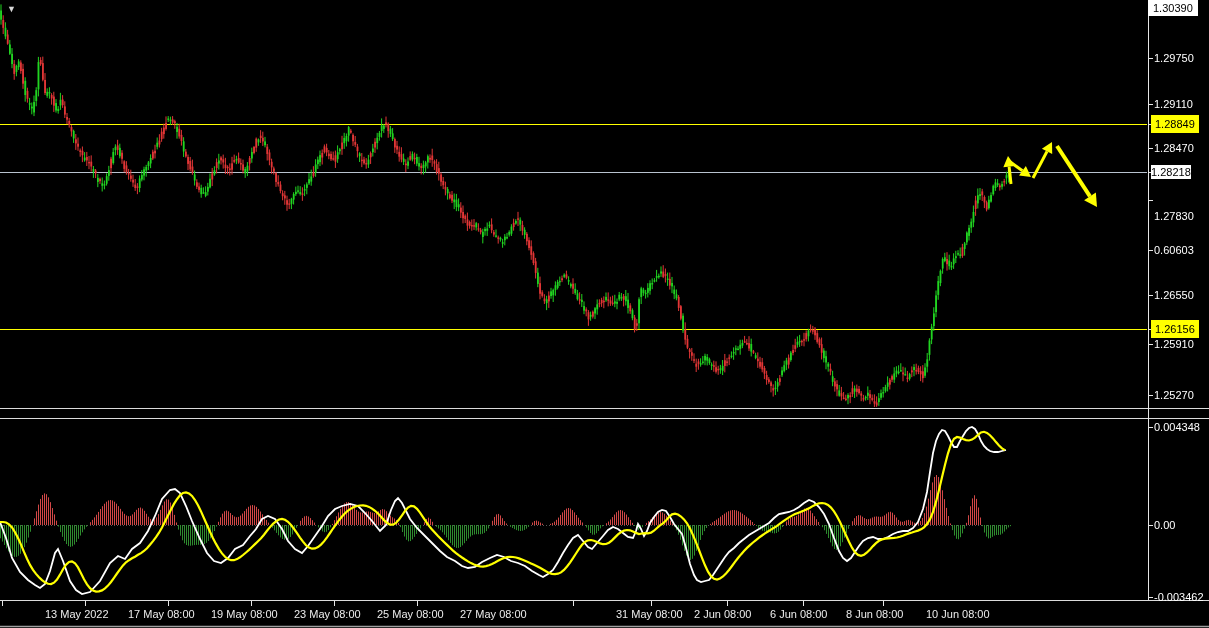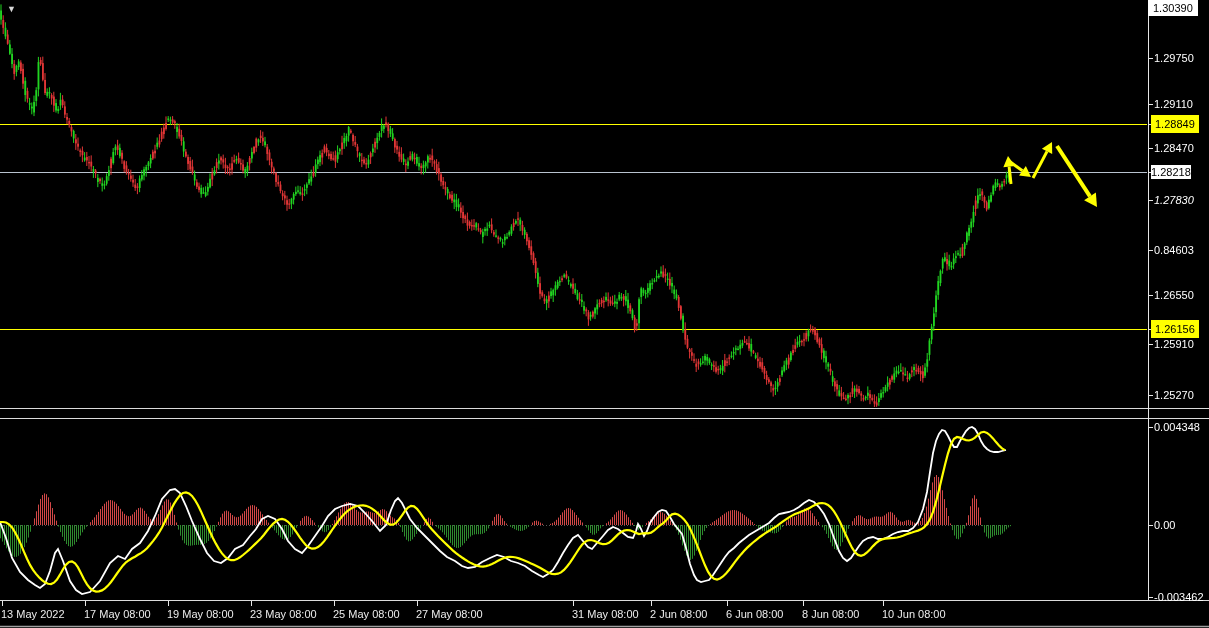--- a/index.html
+++ b/index.html
@@ -10,21 +10,21 @@
   .hdr .sym{margin-right:10px;}
   .dd{position:absolute;left:7px;top:4px;color:#d8d8d8;font-size:9px;z-index:5;cursor:pointer;}
   .macdhdr{position:absolute;left:3px;top:421px;color:#fff;font-size:12px;white-space:pre;z-index:5;}
   .macdhdr .sym{margin-right:6px;}
   .plabel{position:absolute;left:1154px;color:#fff;font-size:11px;line-height:14px;
           transform:translateY(-50%);white-space:nowrap;z-index:4;}
   .plabel.ylw{left:1151px;background:#ffff00;color:#000;padding:2px 4px;}
   .plabel.wht{left:1151px;background:#ffffff;color:#000;padding:0 0;}
   .plabel.corner{left:1148px;top:0;width:50px;transform:none;background:#ffffff;color:#000;
                  padding:1px 0 1px 5px;box-sizing:border-box;}
-  .tlabel{position:absolute;top:608px;color:#ececec;font-size:11px;white-space:nowrap;z-index:4;}
+  .tlabel{position:absolute;top:608px;color:#ececec;font-size:11px;white-space:nowrap;z-index:4;margin-left:44px;}
   [data-interactable]{}
 </style>
 </head>
 <body>
 
 <div id="app" data-interactable="true">
   <svg id="chart-svg" width="1209" height="628" data-interactable="true">
       <defs>
         <clipPath id="clipPrice">
           <rect x="0" y="0" width="1147" height="407"></rect>
@@ -1499,22 +1499,22 @@
   <span class="dd" data-interactable="true">▼</span>
 
 
   <div id="labels-layer" data-interactable="false">
       <div class="plabel corner" data-interactable="false">1.30390</div>
       <div class="plabel" data-interactable="false" style="top: 58px;">1.29750</div>
       <div class="plabel" data-interactable="false" style="top: 104px;">1.29110</div>
       <div class="plabel ylw" data-interactable="false" style="top: 124px;">1.28849</div>
       <div class="plabel" data-interactable="false" style="top: 148px;">1.28470</div>
       <div class="plabel wht" data-interactable="false" style="top: 172px;">1.28218</div>
-      <div class="plabel" data-interactable="false" style="top: 200px; font-style: italic;">1.27830</div>
-      <div class="plabel" data-interactable="false" style="top: 250px;">0.84603</div>
+      <div class="plabel" data-interactable="false" style="top: 216px;">1.27830</div>
+      <div class="plabel" data-interactable="false" style="top: 250px;">0.60603</div>
       <div class="plabel" data-interactable="false" style="top: 295px;">1.26550</div>
       <div class="plabel ylw" data-interactable="false" style="top: 329px;">1.26156</div>
       <div class="plabel" data-interactable="false" style="top: 344px;">1.25910</div>
       <div class="plabel" data-interactable="false" style="top: 395px;">1.25270</div>
       <div class="plabel" data-interactable="false" style="top: 427px;">0.004348</div>
       <div class="plabel" data-interactable="false" style="top: 525px;">0.00</div>
       <div class="plabel" data-interactable="false" style="top: 597px;">-0.003462</div>
       <div class="tlabel" data-interactable="false" style="left: 1px;">13 May 2022</div>
       <div class="tlabel" data-interactable="false" style="left: 84px;">17 May 08:00</div>
       <div class="tlabel" data-interactable="false" style="left: 167px;">19 May 08:00</div>

